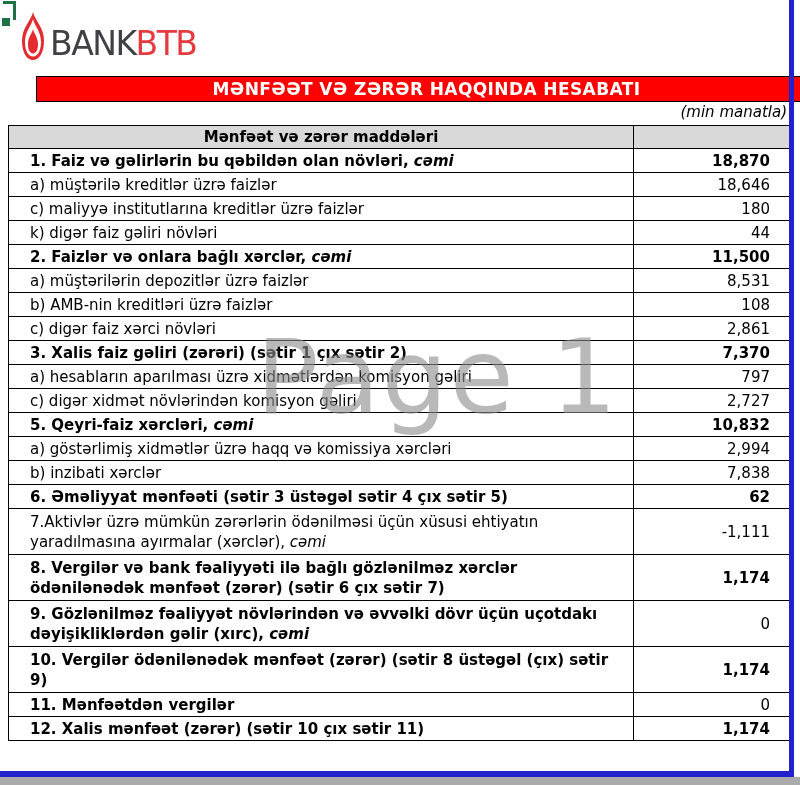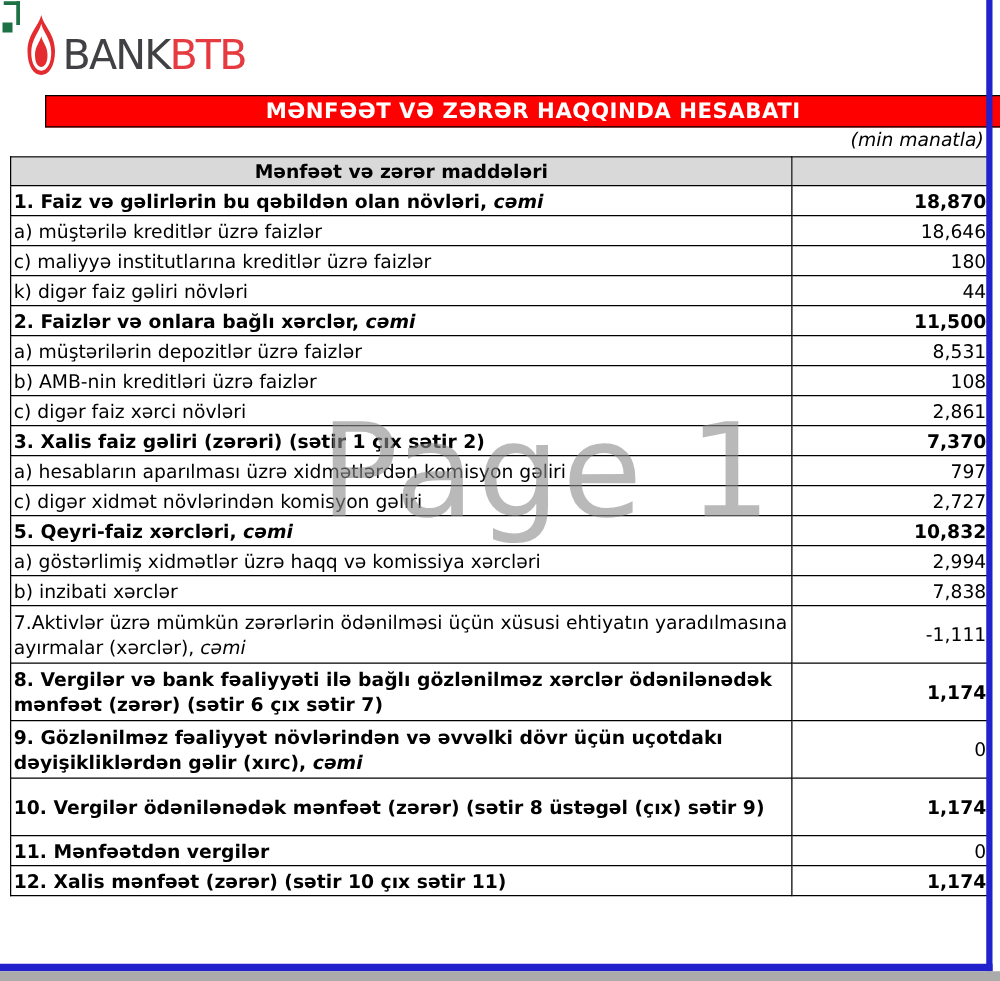--- a/index.html
+++ b/index.html
@@ -29,21 +29,21 @@
   .units{position:absolute;top:103px;right:13px;font-size:15px;font-style:italic;}
   
   table.report{
     position:absolute;left:8px;top:125px;width:783px;
     border-collapse:collapse;table-layout:fixed;
   }
   table.report col.c1{width:625px;}
   table.report col.c2{width:158px;}
   table.report td{
     border:1.6px solid #000;font-size:15px;line-height:20px;
-    padding:1px 2px;vertical-align:middle;height:21px;
+    padding:1px 21px;vertical-align:middle;height:21px;
     overflow:hidden;
   }
   tr.hdr td{background:var(--header-gray);font-weight:bold;text-align:center;height:20px;}
   td.c-value{text-align:right;padding-right:6px;}
   tr.two-line td{height:43px;}
   .bold{font-weight:bold;}
   .lbl-italic{font-style:italic;}
   
   .watermark{
     position:absolute;left:256px;top:316px;font-size:104px;letter-spacing:2px;
@@ -139,20 +139,24 @@
     <td class="c-value bold">10,832</td>
   </tr>
       <tr>
     <td class="c-label"><span class="lbl-main">a) göstərlimiş xidmətlər üzrə haqq və komissiya xərcləri</span><span class="lbl-italic"></span></td>
     <td class="c-value">2,994</td>
   </tr>
       <tr>
     <td class="c-label"><span class="lbl-main">b) inzibati xərclər</span><span class="lbl-italic"></span></td>
     <td class="c-value">7,838</td>
   </tr>
+      <tr>
+    <td class="c-label bold"><span class="lbl-main">6. Əməliyyat mənfəəti (sətir 3 üstəgəl sətir 4 çıx sətir 5)</span><span class="lbl-italic"></span></td>
+    <td class="c-value bold">62</td>
+  </tr>
       <tr class="two-line">
     <td class="c-label"><span class="lbl-main">7.Aktivlər üzrə mümkün zərərlərin ödənilməsi üçün xüsusi ehtiyatın yaradılmasına ayırmalar (xərclər),</span><span class="lbl-italic"> cəmi</span></td>
     <td class="c-value">-1,111</td>
   </tr>
       <tr class="two-line">
     <td class="c-label bold"><span class="lbl-main">8. Vergilər və bank fəaliyyəti ilə bağlı gözlənilməz xərclər ödənilənədək mənfəət (zərər) (sətir 6 çıx sətir 7)</span><span class="lbl-italic"></span></td>
     <td class="c-value bold">1,174</td>
   </tr>
       <tr class="two-line">
     <td class="c-label bold"><span class="lbl-main">9. Gözlənilməz fəaliyyət növlərindən və əvvəlki dövr üçün uçotdakı dəyişikliklərdən gəlir (xırc),</span><span class="lbl-italic"> cəmi</span></td>

